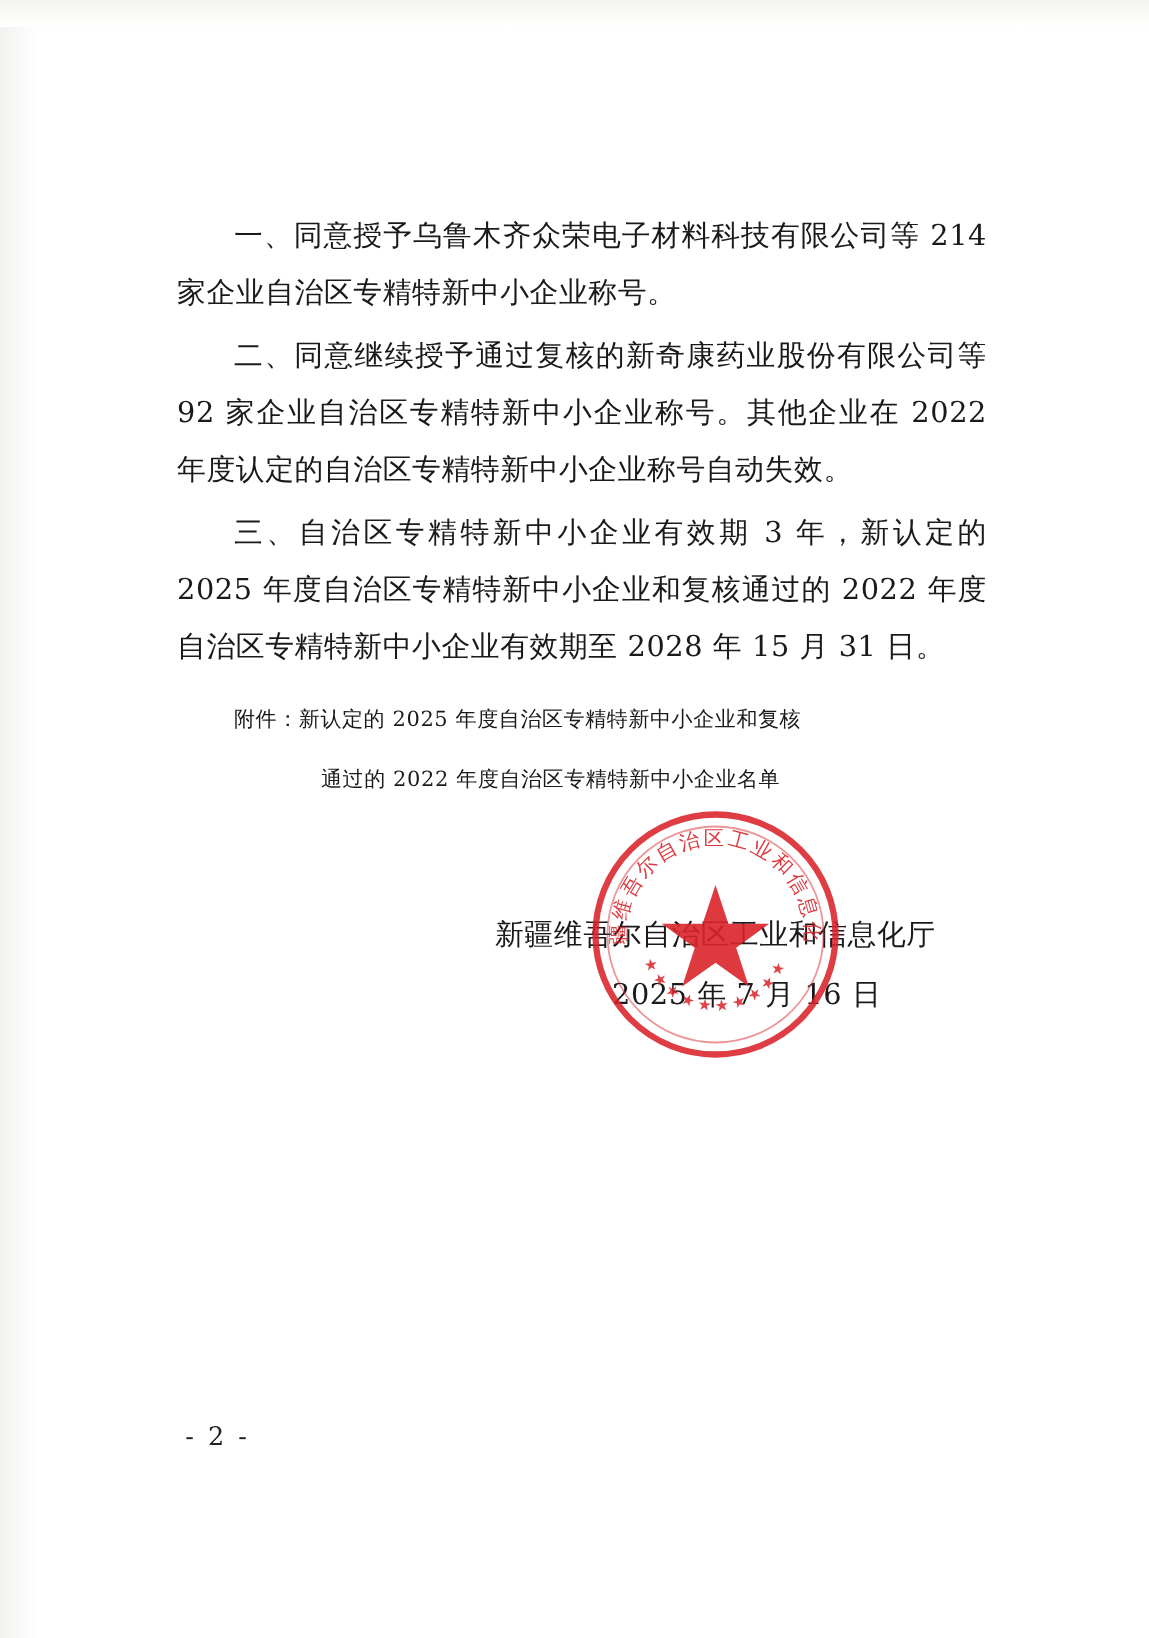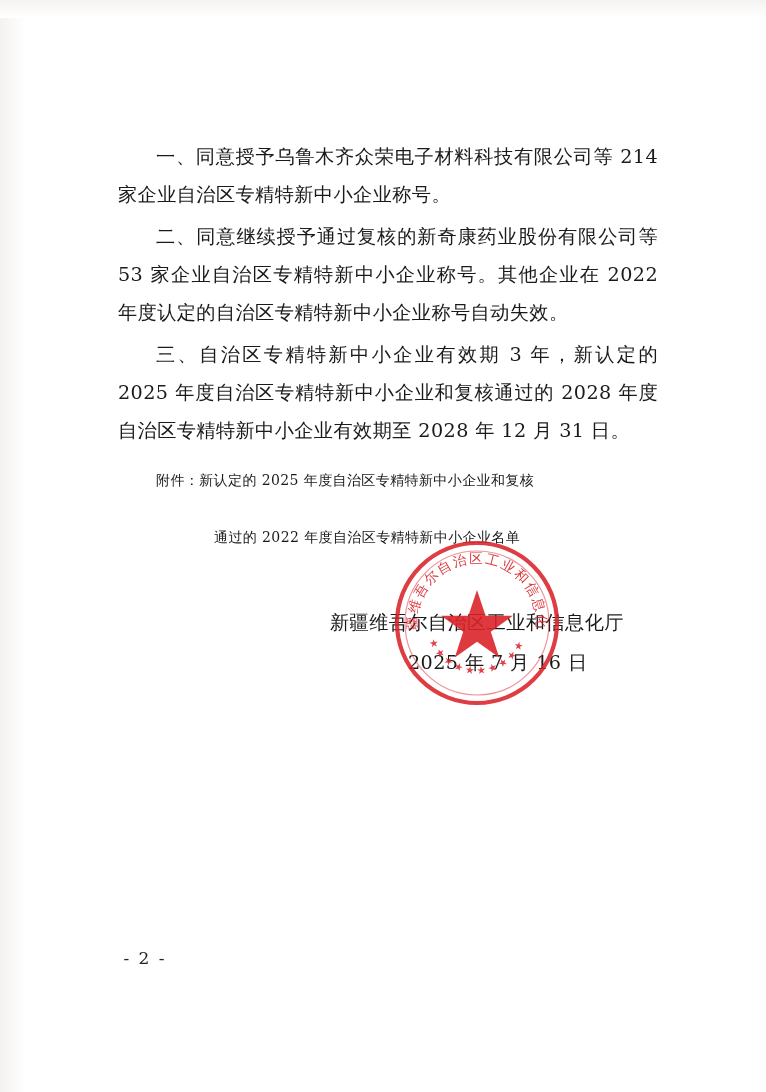--- a/index.html
+++ b/index.html
@@ -56,21 +56,20 @@
     width: 545px;
     font-size: 14px;
     line-height: 40px;
     letter-spacing: 0.4px;
   }
   .attach-line1 {
     text-indent: 38px;
   }
   .attach-line2 {
     padding-left: 96px;
-    margin-top: 17px;
   }
   .signature {
     position: absolute;
     left: 330px;
     top: 603px;
     width: 360px;
     font-size: 19.2px;
     line-height: 40px;
     letter-spacing: 0.4px;
   }
@@ -101,22 +100,22 @@
 </head>
 <body>
 
 <div class="page">
 
   <div class="scan-edge-left"></div>
   <div class="scan-edge-top"></div>
 
   <div class="body-text">
     <p class="para">一、同意授予乌鲁木齐众荣电子材料科技有限公司等 214 家企业自治区专精特新中小企业称号。</p>
-    <p class="para">二、同意继续授予通过复核的新奇康药业股份有限公司等 53 家企业自治区专精特新中小企业称号。其他企业在 2022 年度认定的自治区专精特新中小企业称号自动失效。</p>
-    <p class="para">三、自治区专精特新中小企业有效期 3 年，新认定的 2025 年度自治区专精特新中小企业和复核通过的 2028 年度自治区专精特新中小企业有效期至 2028 年 12 月 31 日。</p>
+    <p class="para">二、同意继续授予通过复核的新奇康药业股份有限公司等 92 家企业自治区专精特新中小企业称号。其他企业在 2022 年度认定的自治区专精特新中小企业称号自动失效。</p>
+    <p class="para">三、自治区专精特新中小企业有效期 3 年，新认定的 2025 年度自治区专精特新中小企业和复核通过的 2022 年度自治区专精特新中小企业有效期至 2028 年 15 月 31 日。</p>
   </div>
 
   <div class="attach-block">
     <div class="attach-line1">附件：新认定的 2025 年度自治区专精特新中小企业和复核</div>
     <div class="attach-line2">通过的 2022 年度自治区专精特新中小企业名单</div>
   </div>
 
   <div class="signature">
     <div class="sig-issuer">新疆维吾尔自治区工业和信息化厅</div>
     <div class="sig-date">2025 年 7 月 16 日</div>

